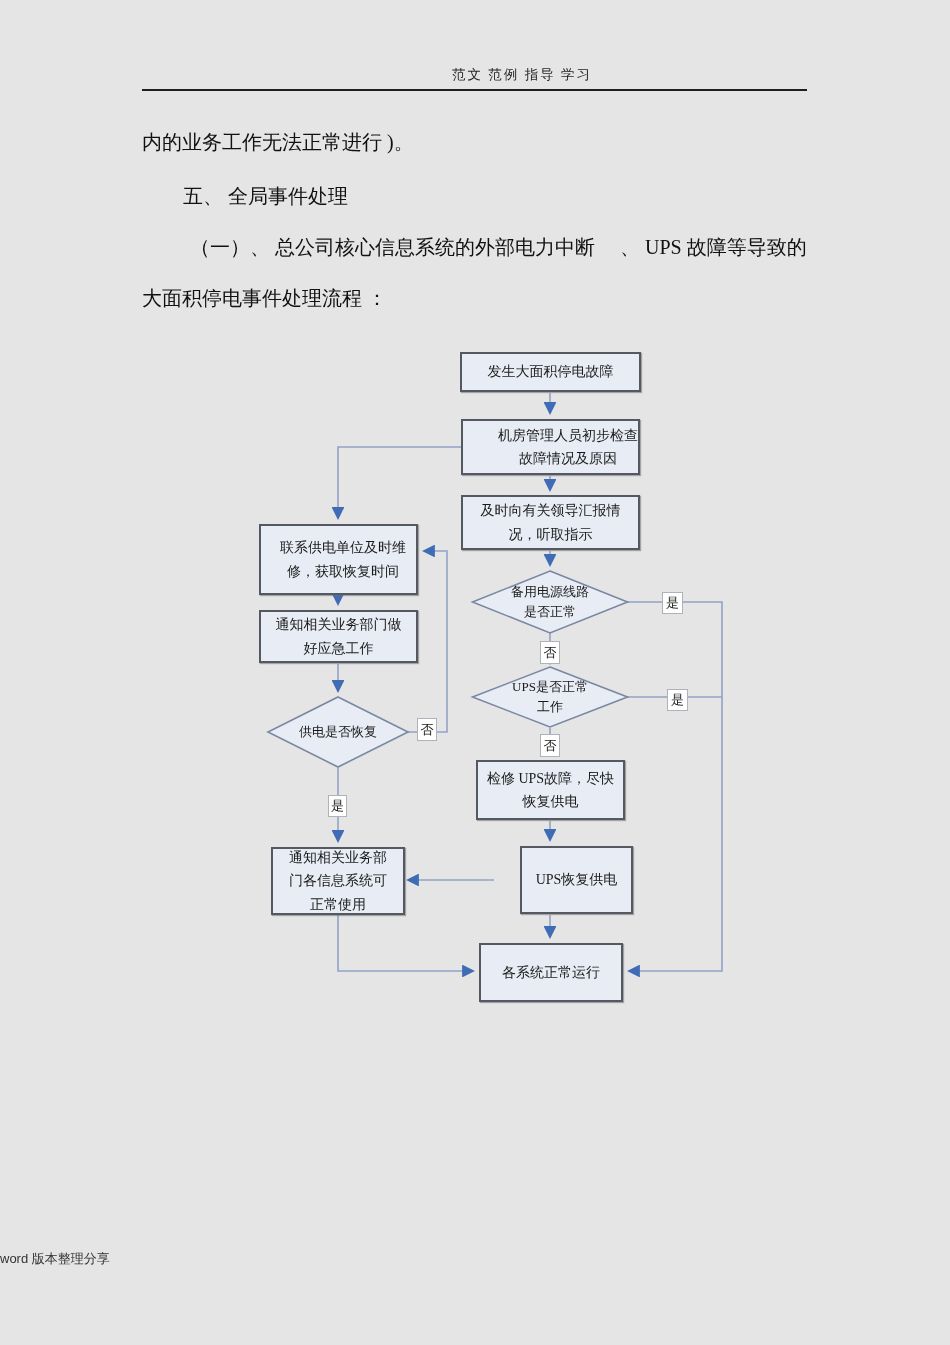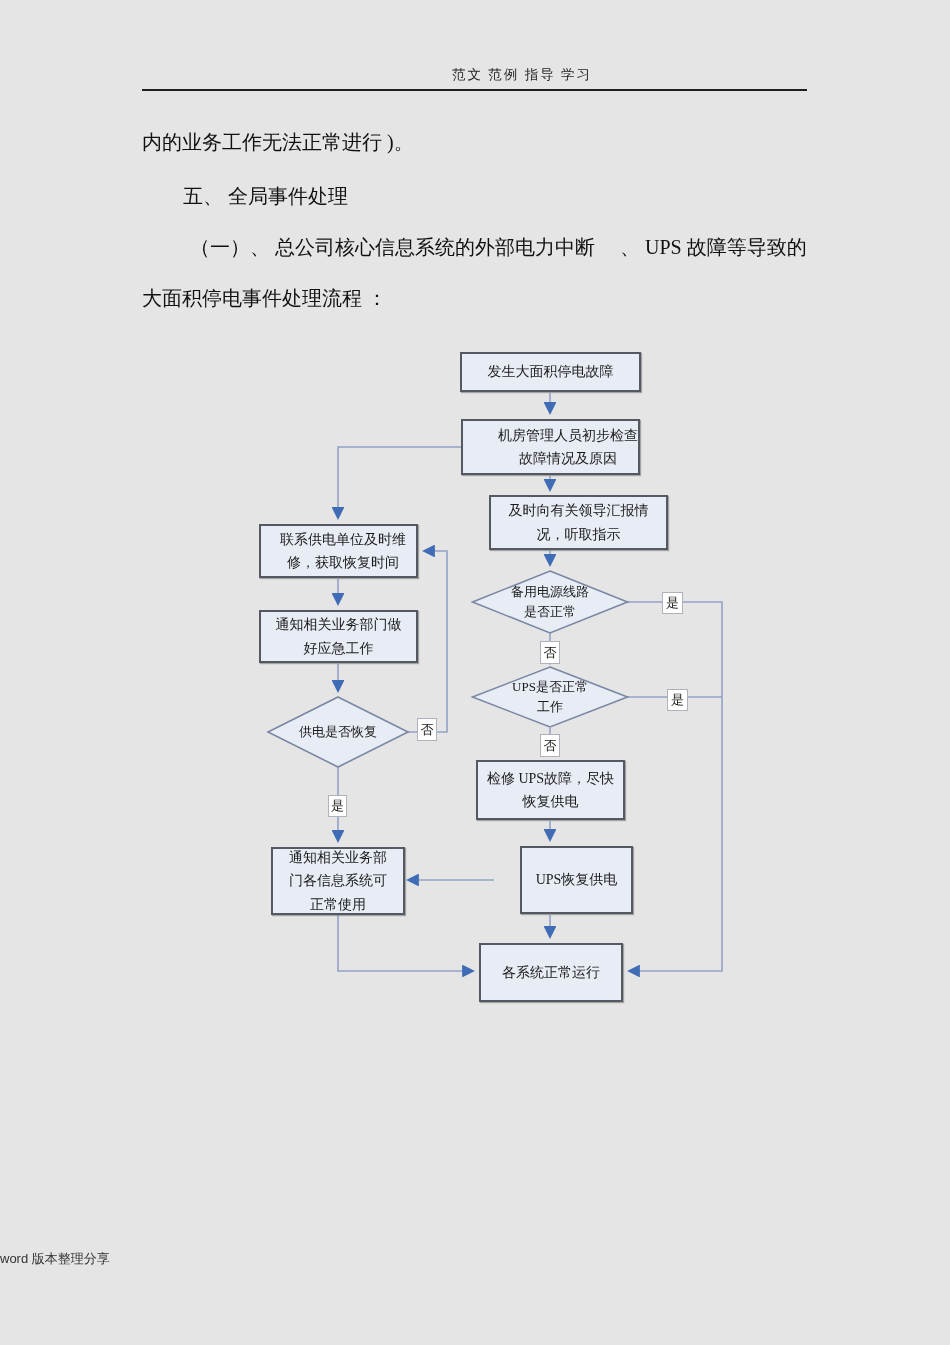--- a/index.html
+++ b/index.html
@@ -79,25 +79,25 @@
     display: flex;
     align-items: center;
     justify-content: center;
     font-size: 13px;
     color: #1a1a1a;
     box-sizing: border-box;
   }
   
   .b1 { left: 460px; top: 352px; width: 181px; height: 40px; }
   .b2 { left: 461px; top: 419px; width: 179px; height: 56px; padding-left: 35px; }
-  .b3 { left: 461px; top: 495px; width: 179px; height: 55px; margin-left: 28px; }
+  .b3 { left: 461px; top: 495px; width: 179px; height: 55px; }
   .b4 { left: 476px; top: 760px; width: 149px; height: 60px; }
   .b5 { left: 520px; top: 846px; width: 113px; height: 68px; }
   .b6 { left: 479px; top: 943px; width: 144px; height: 59px; }
-  .l1 { left: 259px; top: 524px; width: 159px; height: 54px; padding-left: 9px; }
+  .l1 { left: 259px; top: 524px; width: 159px; height: 71px; padding-left: 9px; }
   .l2 { left: 259px; top: 610px; width: 159px; height: 53px; }
   .l3 { left: 271px; top: 847px; width: 134px; height: 68px; }
   .d1t { left: 475px; top: 580px; width: 150px; height: 44px; }
   .d2t { left: 475px; top: 675px; width: 150px; height: 44px; }
   .d3t { left: 268px; top: 722px; width: 140px; height: 20px; }
   .no1 { left: 540px; top: 641px; width: 20px; height: 23px; }
   .no2 { left: 540px; top: 734px; width: 20px; height: 23px; }
   .no3 { left: 417px; top: 718px; width: 20px; height: 23px; }
   .yes1 { left: 662px; top: 592px; width: 21px; height: 22px; }
   .yes2 { left: 667px; top: 689px; width: 21px; height: 22px; }

